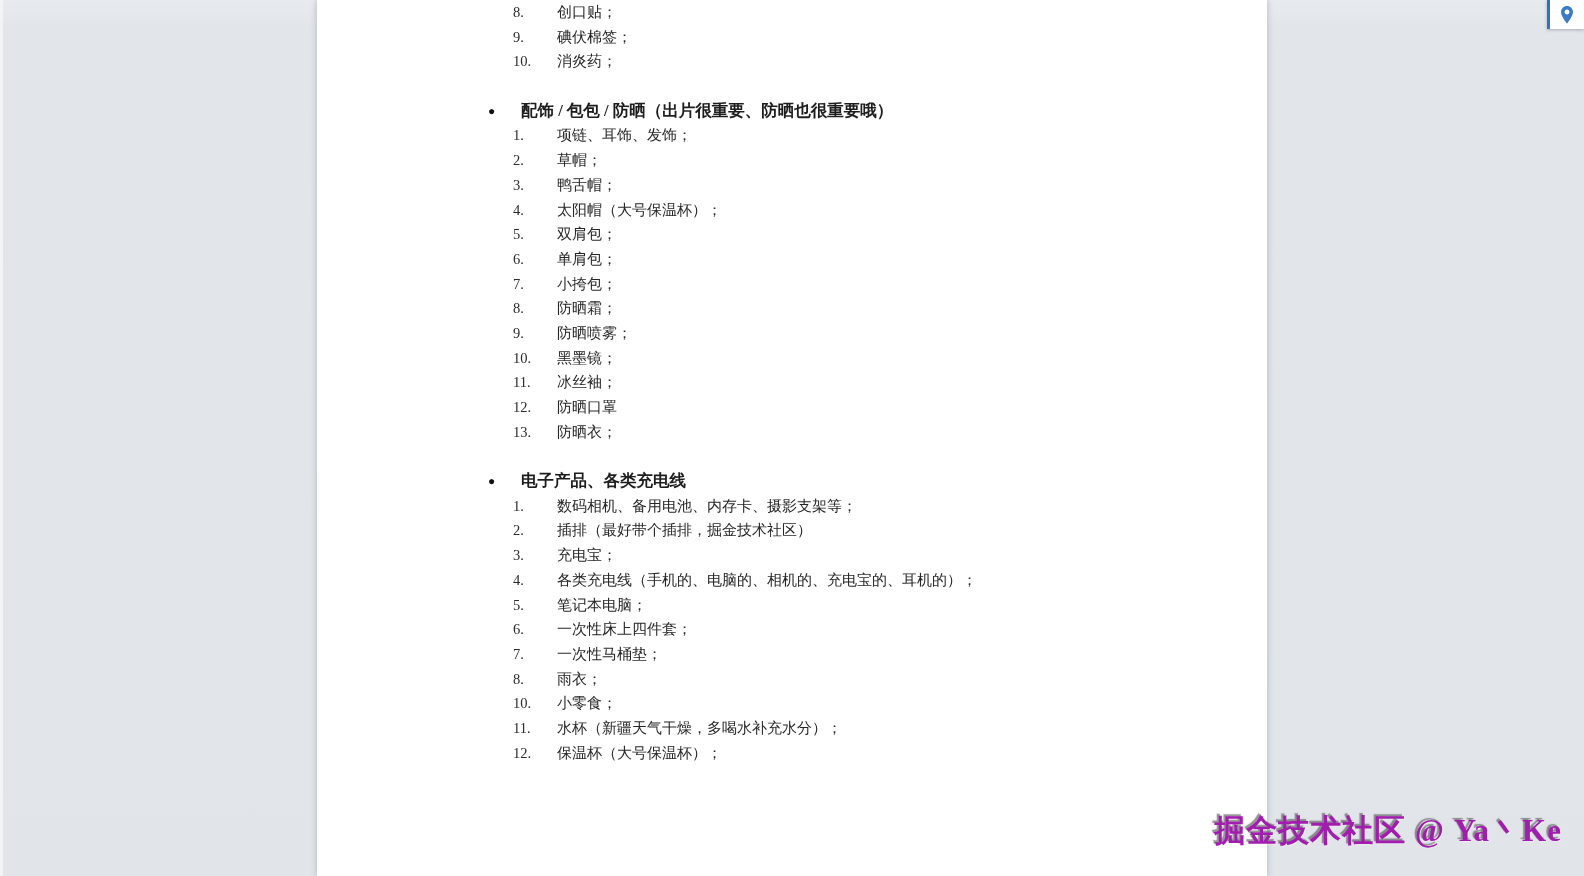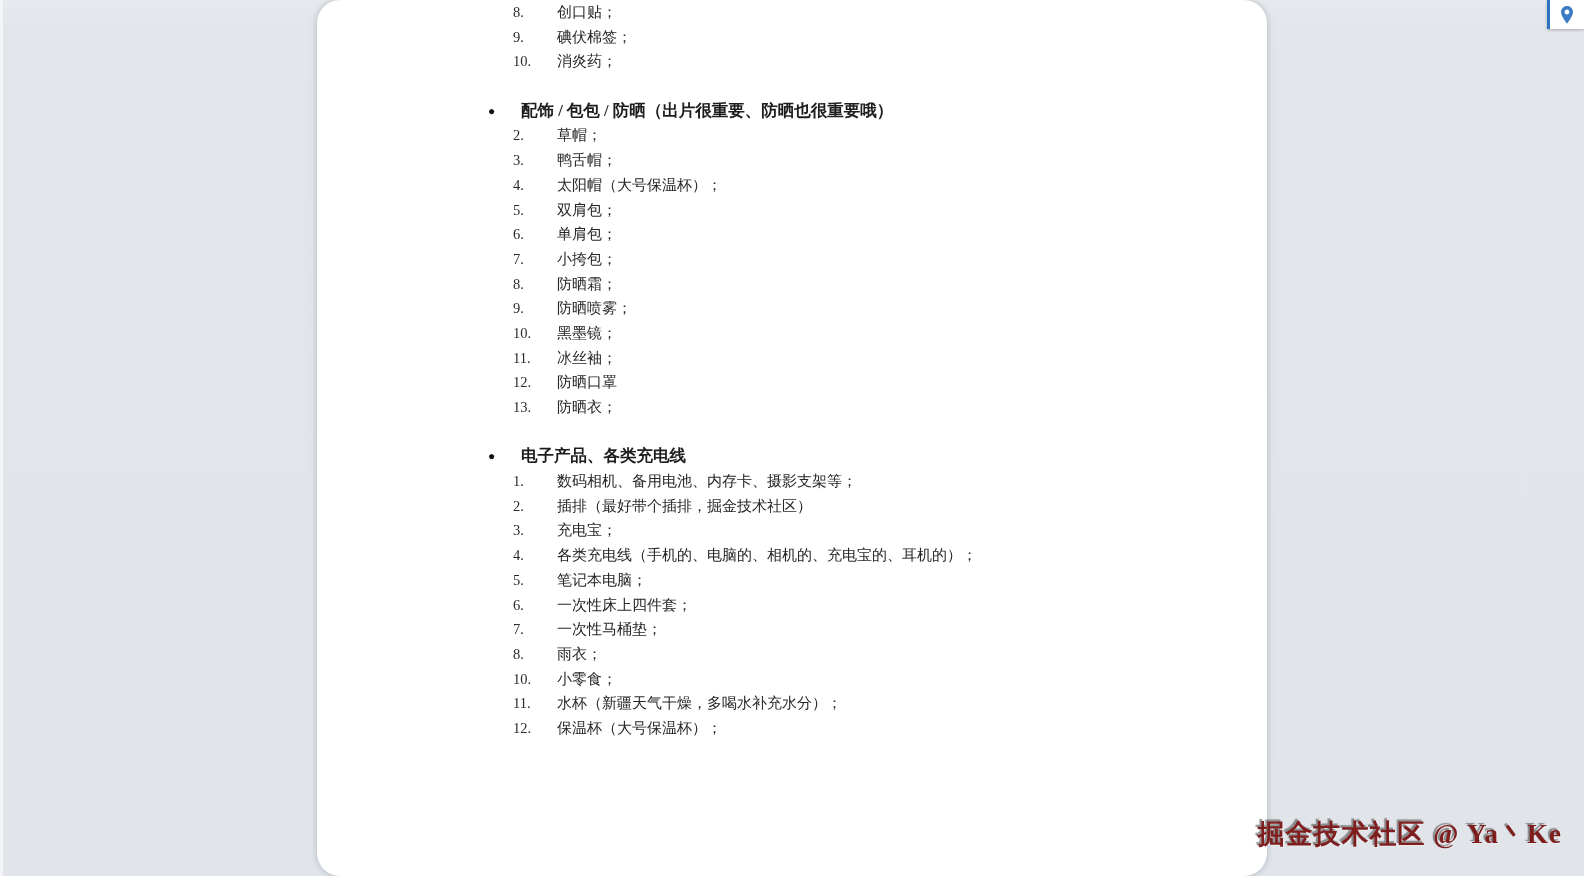--- a/index.html
+++ b/index.html
@@ -11,21 +11,20 @@
     background: linear-gradient(180deg, #e7eaee 0px, #e2e5ea 28px, #e1e5ea 100%);
   }
   .left-edge-strip {
     position: absolute; left: 0; top: 0; width: 3px; height: 876px;
     background: #f2f4f6;
   }
   .paper {
     position: absolute; left: 317px; top: 0; width: 950px; height: 876px;
     background: #ffffff;
     box-shadow: 0 0 6px rgba(110, 120, 135, 0.45);
-    border-radius: 23px;
   }
   .content {
     position: absolute; left: 0; top: 0; width: 100%;
     color: #262626;
   }
   .row { line-height: 24.7px; height: 24.7px; white-space: pre; }
   .spacer { }
   .header-row {
     display: flex; align-items: center;
     padding-left: 171px;
@@ -35,22 +34,22 @@
     display: inline-block; width: 33px; font-size: 12px; color: #111;
   }
   .item-row {
     padding-left: 196px; font-size: 15px;
   }
   .item-row .num {
     display: inline-block; min-width: 44px; font-size: 14.5px; color: #2a2a2a;
   }
   .watermark {
     position: absolute; right: 22px; bottom: 24px;
-    font-size: 27px; font-weight: bold; letter-spacing: 1px;
-    color: #7f1d1d;
+    font-size: 31px; font-weight: bold; letter-spacing: 1px;
+    color: #a21caf;
     text-shadow: -2px -2px 1px rgba(75, 75, 75, 0.6), 1px 1px 1px rgba(255,255,255,0.35);
   }
   .pin-button {
     position: absolute; top: 0; right: 0; width: 37px; height: 29px;
     background: #ffffff;
     border-left: 3px solid #2d73c2;
     display: flex; align-items: center; justify-content: center;
     box-shadow: 0 1px 3px rgba(0,0,0,0.25);
     cursor: pointer;
   }
@@ -60,20 +59,21 @@
 
 <div class="left-edge-strip"></div>
 
 <div class="paper">
   <div class="content">
       <div class="row item-row"><span class="num">8.</span><span class="txt">创口贴；</span></div>
       <div class="row item-row"><span class="num">9.</span><span class="txt">碘伏棉签；</span></div>
       <div class="row item-row"><span class="num">10.</span><span class="txt">消炎药；</span></div>
       <div class="row spacer"></div>
       <div class="row header-row"><span class="bullet">●</span><span>配饰 / 包包 / 防晒（出片很重要、防晒也很重要哦）</span></div>
+      <div class="row item-row"><span class="num">1.</span><span class="txt">项链、耳饰、发饰；</span></div>
       <div class="row item-row"><span class="num">2.</span><span class="txt">草帽；</span></div>
       <div class="row item-row"><span class="num">3.</span><span class="txt">鸭舌帽；</span></div>
       <div class="row item-row"><span class="num">4.</span><span class="txt">太阳帽（大号保温杯）；</span></div>
       <div class="row item-row"><span class="num">5.</span><span class="txt">双肩包；</span></div>
       <div class="row item-row"><span class="num">6.</span><span class="txt">单肩包；</span></div>
       <div class="row item-row"><span class="num">7.</span><span class="txt">小挎包；</span></div>
       <div class="row item-row"><span class="num">8.</span><span class="txt">防晒霜；</span></div>
       <div class="row item-row"><span class="num">9.</span><span class="txt">防晒喷雾；</span></div>
       <div class="row item-row"><span class="num">10.</span><span class="txt">黑墨镜；</span></div>
       <div class="row item-row"><span class="num">11.</span><span class="txt">冰丝袖；</span></div>

